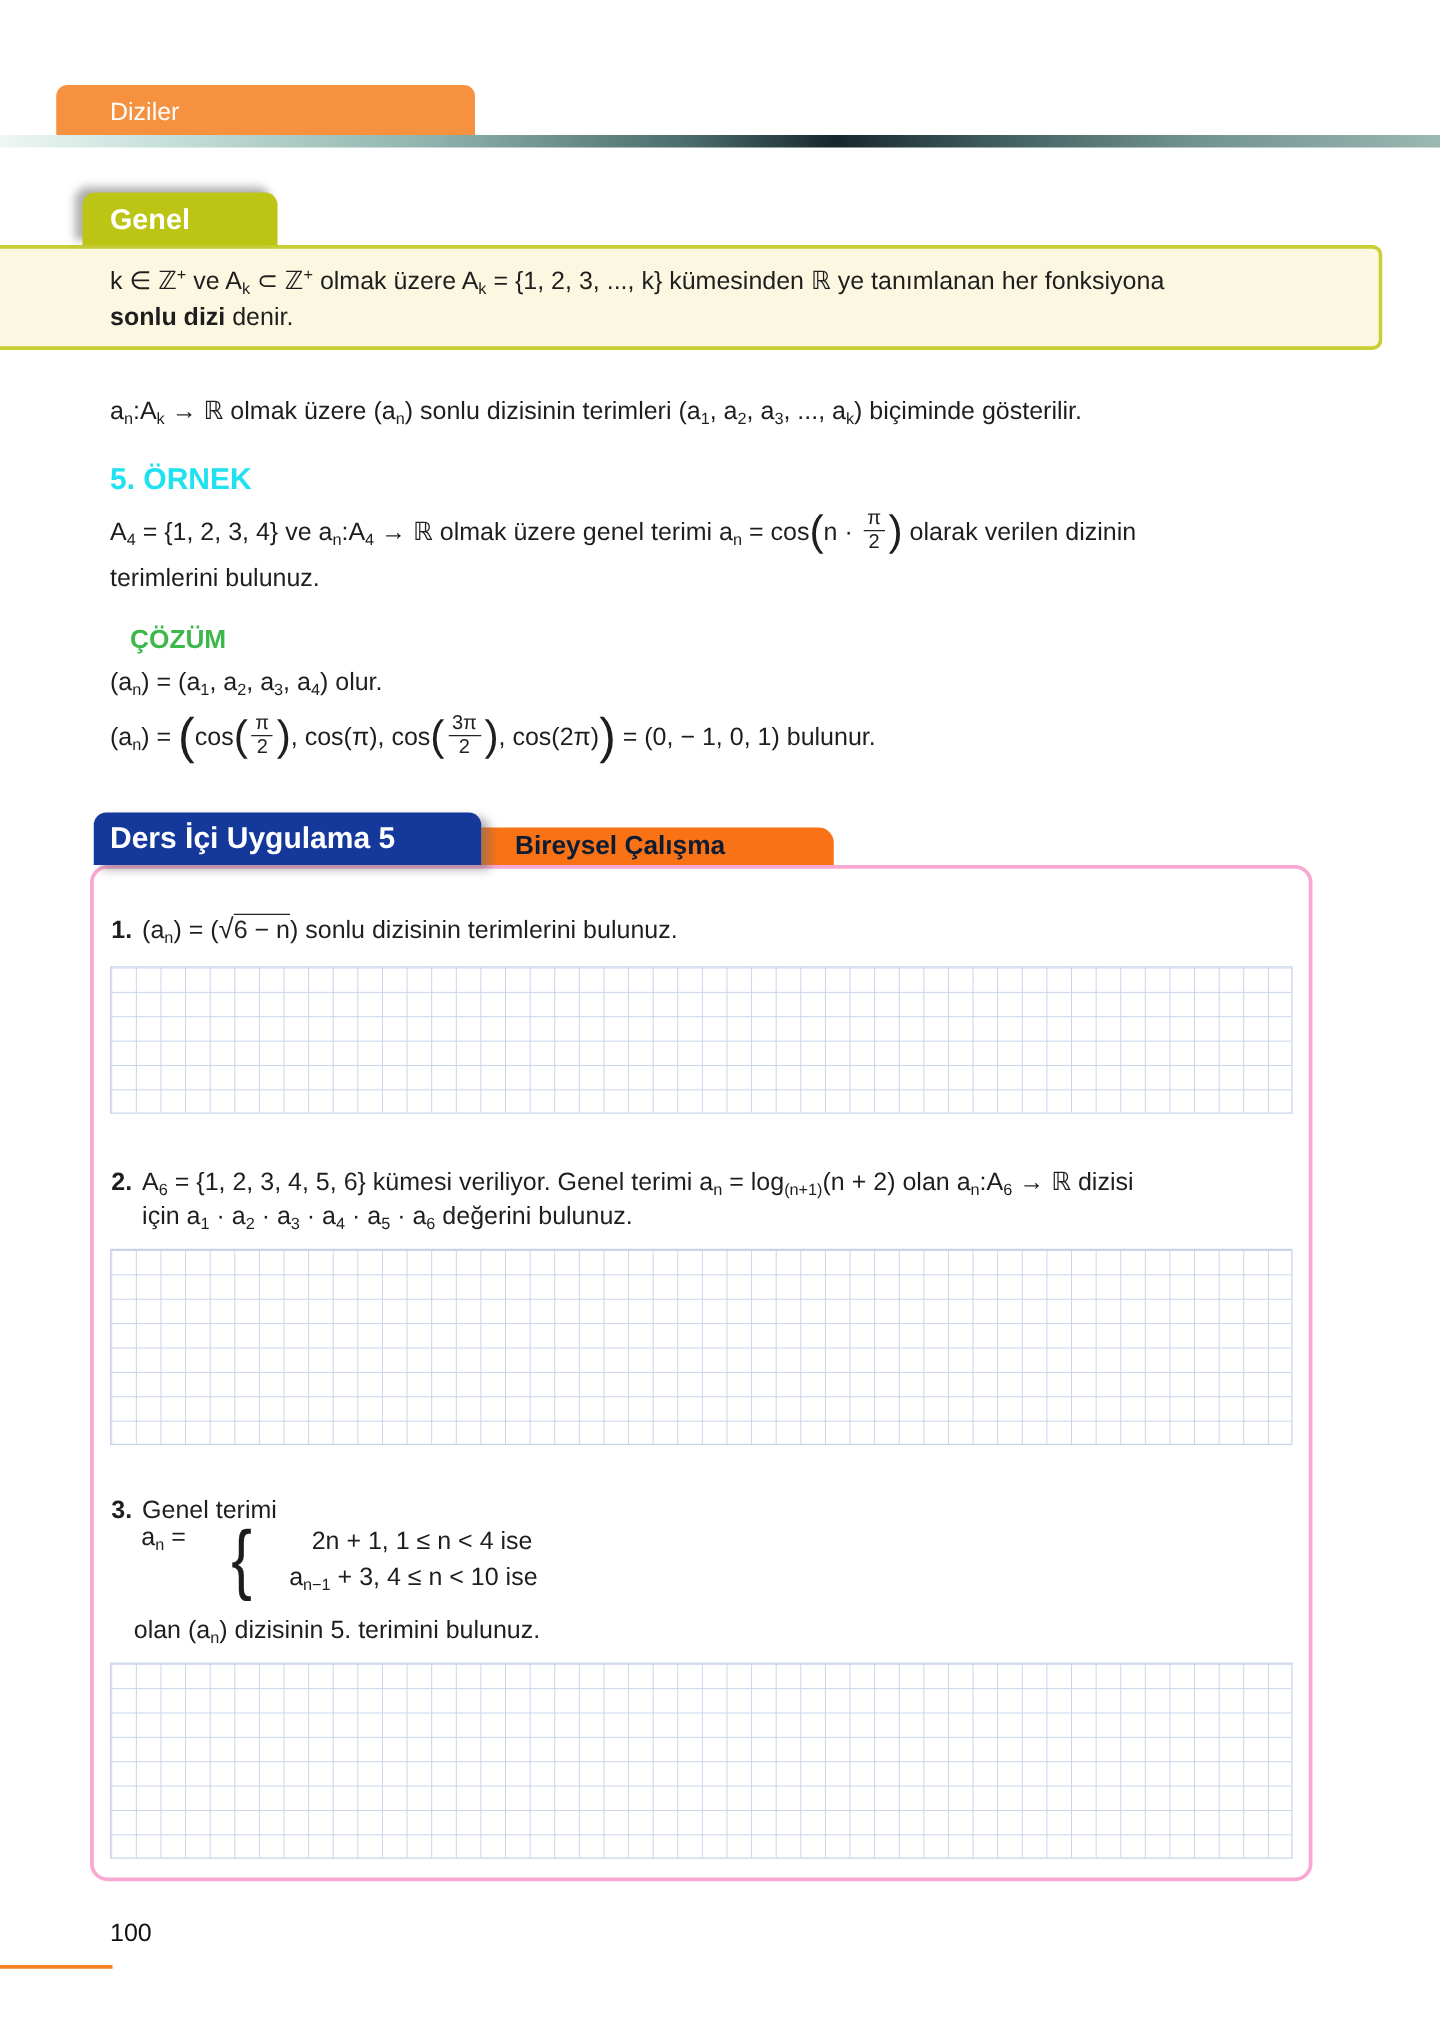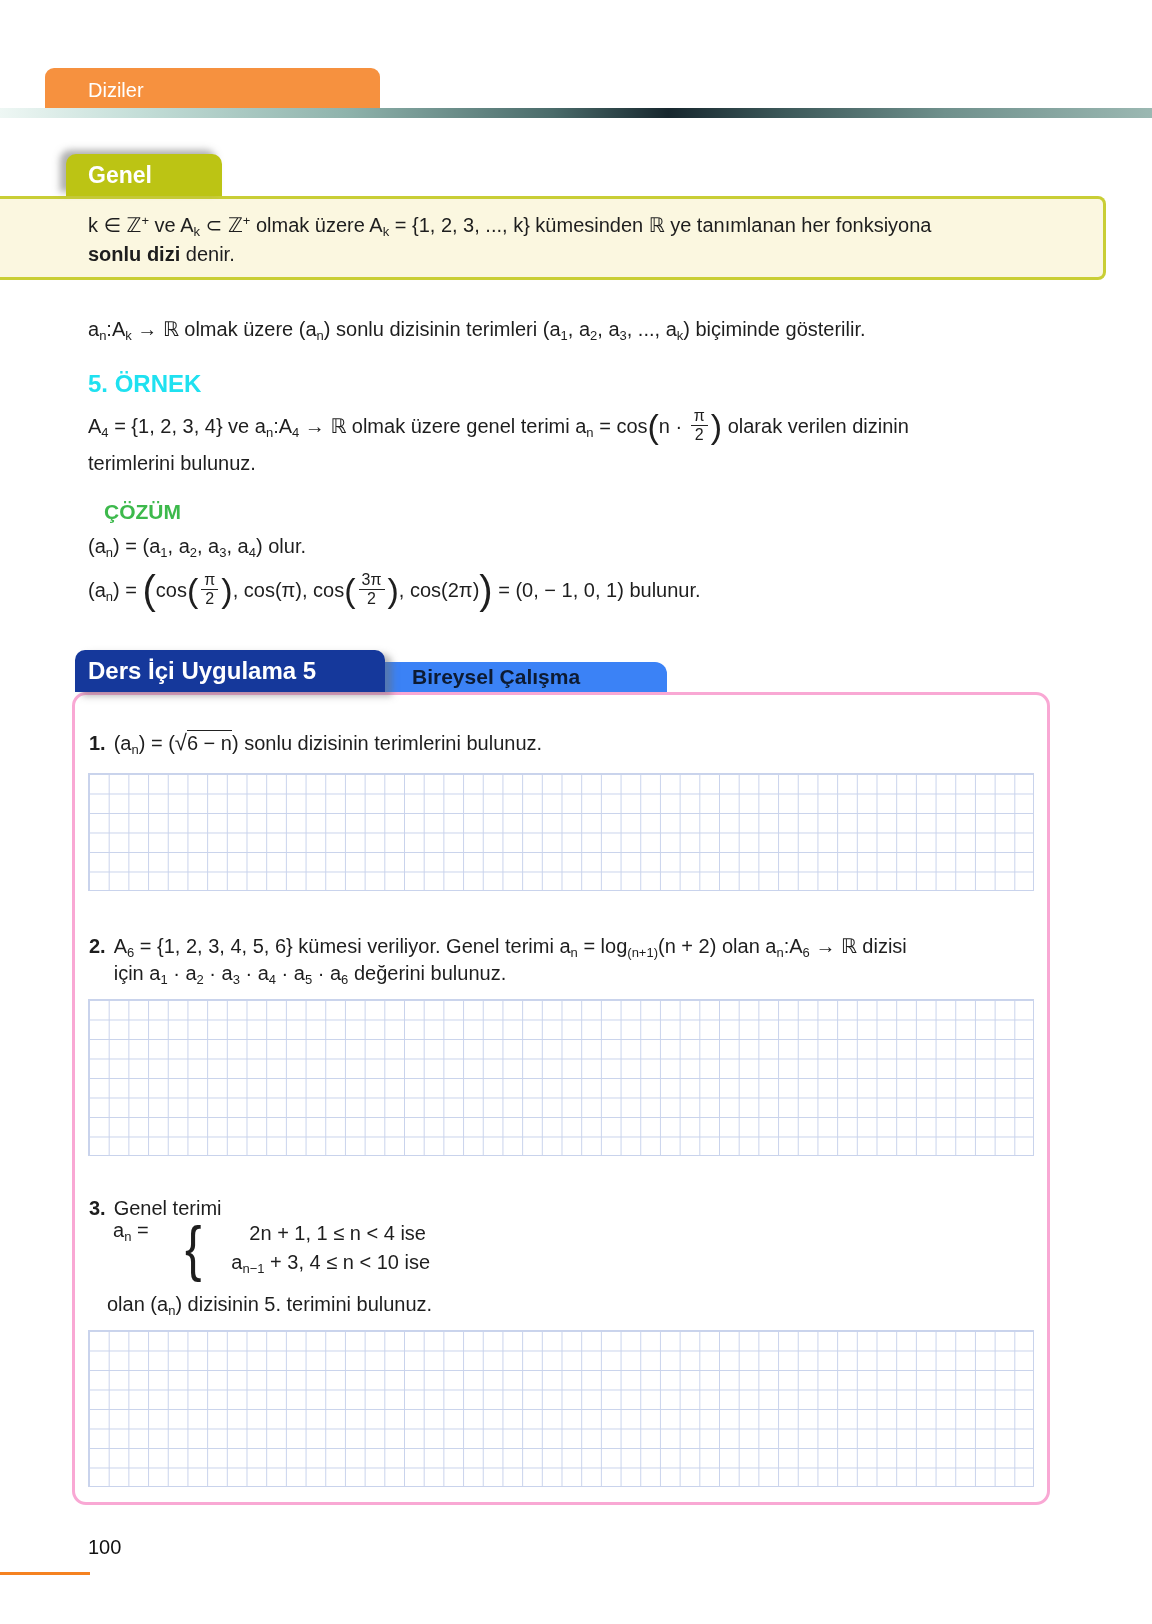--- a/index.html
+++ b/index.html
@@ -31,21 +31,21 @@
 
   .cozum-heading{position:absolute;left:88px;top:500px;font-size:21px;font-weight:bold;color:#3db94c;margin-left:16px;}
   .cozum-l1{position:absolute;left:88px;top:535px;font-size:20px;}
   .cozum-l2{position:absolute;left:88px;top:566px;font-size:20px;line-height:48px;}
 
   
   .blue-tab{position:absolute;left:75px;top:650px;width:310px;height:42px;background:#15389b;
     border-radius:10px 10px 0 0;display:flex;align-items:center;padding-left:13px;box-sizing:border-box;
     box-shadow:7px 4px 7px rgba(110,110,110,.5);z-index:4;text-align:center;}
   .blue-tab span{color:#ffffff;font-weight:bold;font-size:24px;}
-  .mint-tab{position:absolute;left:385px;top:662px;width:282px;height:30px;background:#3b82f6;
+  .mint-tab{position:absolute;left:385px;top:662px;width:282px;height:30px;background:#f97316;
     border-radius:0 12px 0 0;display:flex;align-items:center;padding-left:27px;box-sizing:border-box;z-index:3;}
   .mint-tab span{color:#0d1b33;font-weight:bold;font-size:21px;}
   .work-box{position:absolute;left:72px;top:692px;width:978px;height:813px;background:#ffffff;
     border:3px solid #f9a8d4;border-radius:14px;box-sizing:border-box;z-index:2;}
 
   .prob{position:absolute;font-size:20px;line-height:27px;}
   .pnum{font-weight:bold;margin-right:8px;}
   .p1row{left:14px;top:34px;}
   .p2row{left:14px;top:238px;display:flex;}
   .p2row .lines{display:block;}

